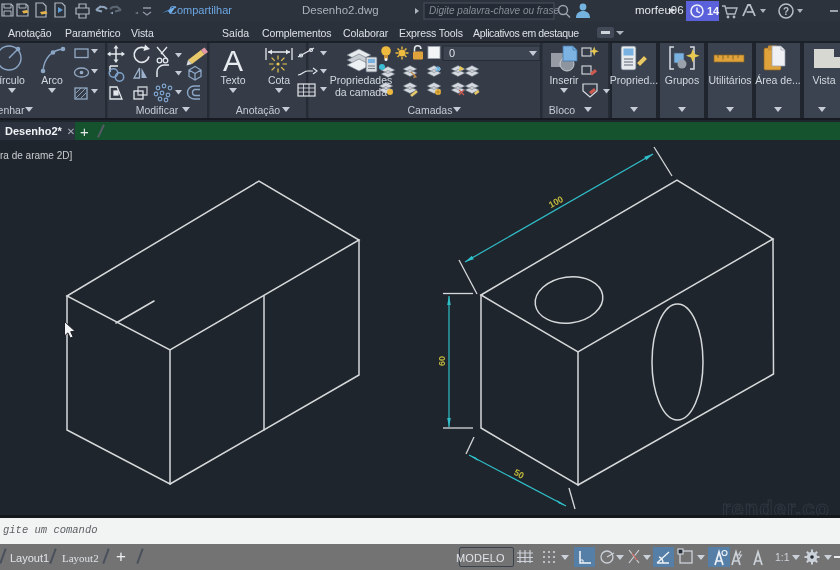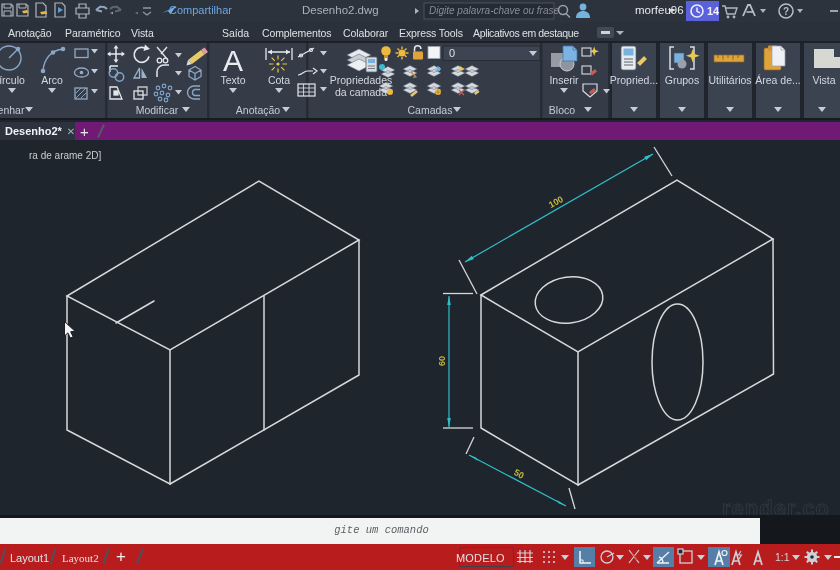--- a/index.html
+++ b/index.html
@@ -12,33 +12,33 @@
   
   #ribtabs { left:0; top:22px; width:840px; height:21px; background:#2a313b;
     border-bottom:2px solid #1c2127; }
   .rtab { position:absolute; top:5px; font-size:10.5px; color:#dde1e6; white-space:nowrap; letter-spacing:-0.1px; }
   
   #ribbon { left:0; top:43px; width:840px; height:77px; background:#353c48;
     border-bottom:2px solid #171b21; }
   .caret { position:absolute; width:0; height:0; border-left:4px solid transparent;
     border-right:4px solid transparent; border-top:4px solid #c6ccd5; }
   
-  #filetabs { left:0; top:122px; width:840px; height:18px; background:#701a75; }
+  #filetabs { left:0; top:122px; width:840px; height:18px; background:#14532d; }
   #ftab { position:absolute; left:0; top:0; width:75px; height:18px; background:#2d333e;
     color:#f0f3f6; font-size:11px; font-weight:bold; line-height:18px; padding-left:5px; }
   
   #canvas { left:0; top:140px; width:840px; height:375px; background:#1f252c; }
-  #vplabel { left:0; top:150px; font-size:10px; color:#c9cdd1;padding-left:29px; }
+  #vplabel { left:0; top:150px; font-size:10px; color:#c9cdd1; }
   
   #cmdwrap { left:0; top:515px; width:840px; height:29px; background:#14181d; }
-  #cmdbar { left:0; top:518px; width:760px; height:26px; background:#f2f4f3;
+  #cmdbar { left:0; top:518px; width:840px; height:26px; background:#f2f4f3;
     font-family:"Liberation Mono", monospace; font-style:italic; font-size:10.5px;
-    color:#5d6165; line-height:25px; padding-left:3px;text-align:center; }
-  
-  #statusbar { left:0; top:544px; width:840px; height:26px; background:#b91c1c; }
+    color:#5d6165; line-height:25px; padding-left:3px; }
+  
+  #statusbar { left:0; top:544px; width:840px; height:26px; background:#737373; }
   .st { position:absolute; top:8px; font-size:11px; color:#dfe3e8; }
   .slash { position:absolute; top:4px; width:1.5px; height:16px; background:#4a515c;
     transform:rotate(20deg); }
 </style>
 </head>
 <body>
 <div id="stage">
   <div id="titlebar" class="abs">
     <svg width="840" height="22" style="position:absolute;left:0;top:0;">
 

